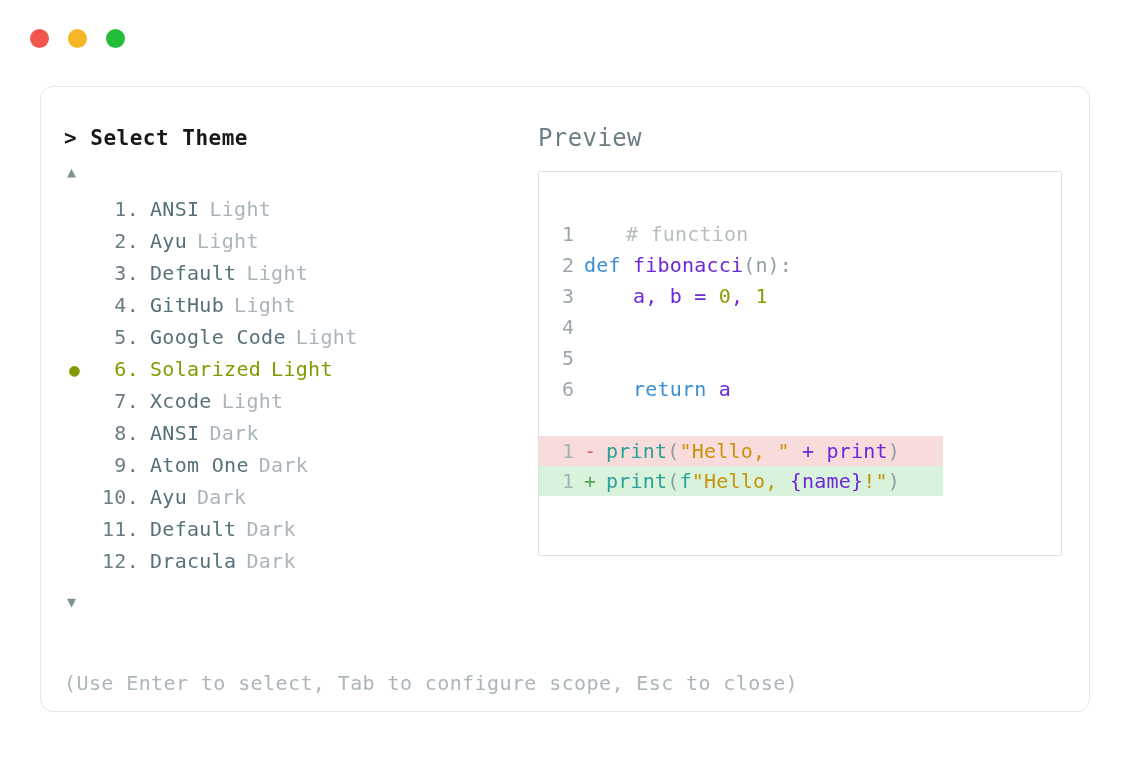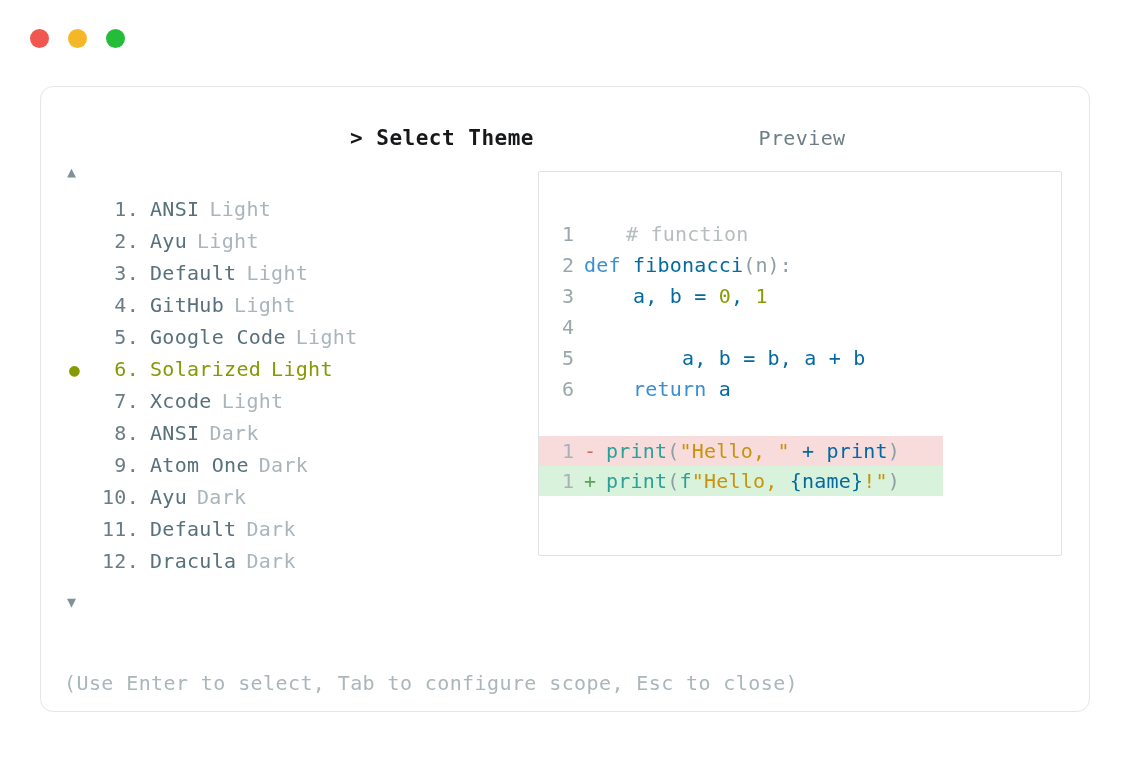--- a/index.html
+++ b/index.html
@@ -38,21 +38,20 @@
     left: 23px; top: 38px;
     width: 470px;
   }
   #prompt-line {
     font-size: 21px;
     font-weight: 700;
     color: #16181a;
     letter-spacing: 0.5px;
     white-space: pre;
     line-height: 26px;
-    text-align: right;
   }
   .scroll-arrow {
     font-size: 15px;
     line-height: 18px;
     color: #7f9296;
     padding-left: 3px;
     user-select: none;
   }
   #scroll-up   { margin-top: 12px; }
   #scroll-down { margin-top: 10px; }
@@ -101,25 +100,24 @@
     white-space: pre;
   }
 
   
   #preview-pane {
     position: absolute;
     left: 497px; top: 38px;
     width: 528px;
   }
   #preview-label {
-    font-size: 20px;
+    font-size: 24px;
     color: #6c7e86;
     letter-spacing: 0.4px;
     line-height: 26px;
-    text-align: center;
   }
   #preview-box {
     margin-top: 20px;
     width: 524px;
     height: 385px;
     background: #ffffff;
     border: 1px solid #dfe1e3;
     border-radius: 2px;
     padding: 47px 0 0 0;
     overflow: hidden;
@@ -141,21 +139,21 @@
     margin-right: 10px;
   }
   .code-text { letter-spacing: 0.2px; }
 
   
   .t-comment { color: #b6bdbf; margin-left: 42px; }
   .t-keyword { color: #3a8fd4; margin-top: 23px; }
   .t-func    { color: #2aa198; }
   .t-number  { color: #8a9a07; }
   .t-string  { color: #c8930a; }
-  .t-plain   { color: #0369a1; }
+  .t-plain   { color: #6d28d9; }
   .t-punct   { color: #8e9ea5; }
 
   #diff-block { margin-top: 31px; }
   .diff-line {
     display: flex;
     align-items: baseline;
     font-size: 20px;
     line-height: 30px;
     height: 30px;
     white-space: pre;
@@ -205,21 +203,21 @@
   <div id="footer-hint">(Use Enter to select, Tab to configure scope, Esc to close)</div>
 
   <div id="preview-pane">
     <div id="preview-label">Preview</div>
     <div id="preview-box">
       <div id="code-block">
           <div class="code-line"><span class="ln">1</span><span class="code-text"><span class="t-comment"># function</span></span></div>
           <div class="code-line"><span class="ln">2</span><span class="code-text"><span class="t-keyword">def </span><span class="t-plain">fibonacci</span><span class="t-punct">(n):</span></span></div>
           <div class="code-line"><span class="ln">3</span><span class="code-text"><span class="t-plain">    a, b = </span><span class="t-number">0</span><span class="t-plain">, </span><span class="t-number">1</span></span></div>
           <div class="code-line"><span class="ln">4</span></div>
-          <div class="code-line"><span class="ln">5</span><span class="code-text"><span class="t-plain">        a, b = b, a + b</span></span></div>
+          <div class="code-line"><span class="ln">5</span></div>
           <div class="code-line"><span class="ln">6</span><span class="code-text"><span class="t-plain">    </span><span class="t-keyword">return</span><span class="t-plain"> a</span></span></div>
         </div>
       <div id="diff-block">
           <div class="diff-line diff-del"><span class="ln">1</span><span class="marker-del">-</span><span class="code-text"><span class="t-func">print</span><span class="t-punct">(</span><span class="t-string">"Hello, "</span><span class="t-plain"> + </span><span class="t-plain">print</span><span class="t-punct">)</span></span></div>
           <div class="diff-line diff-add"><span class="ln">1</span><span class="marker-add">+</span><span class="code-text"><span class="t-func">print</span><span class="t-punct">(</span><span class="t-func">f</span><span class="t-string">"Hello, </span><span class="t-plain">{name}</span><span class="t-string">!"</span><span class="t-punct">)</span></span></div>
         </div>
     </div>
   </div>
 
 </div>

